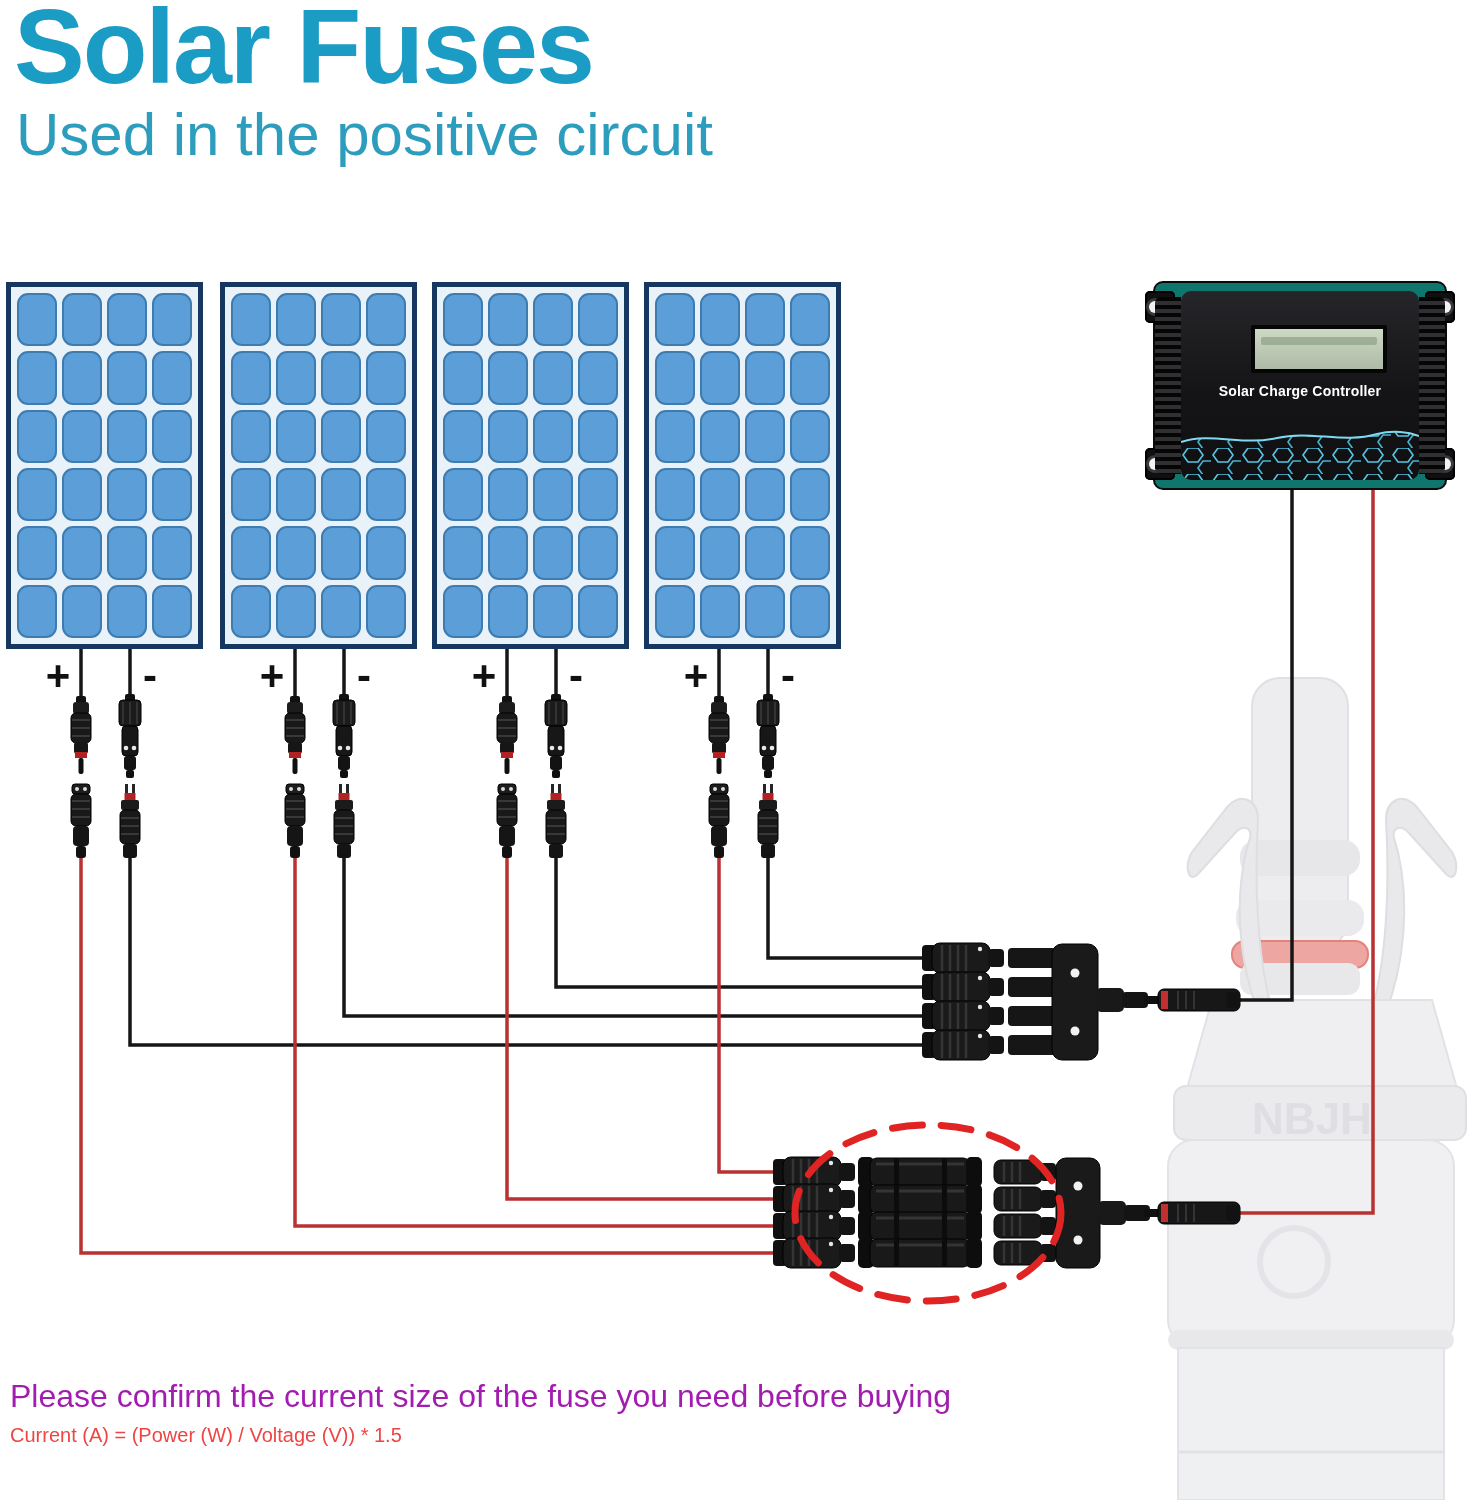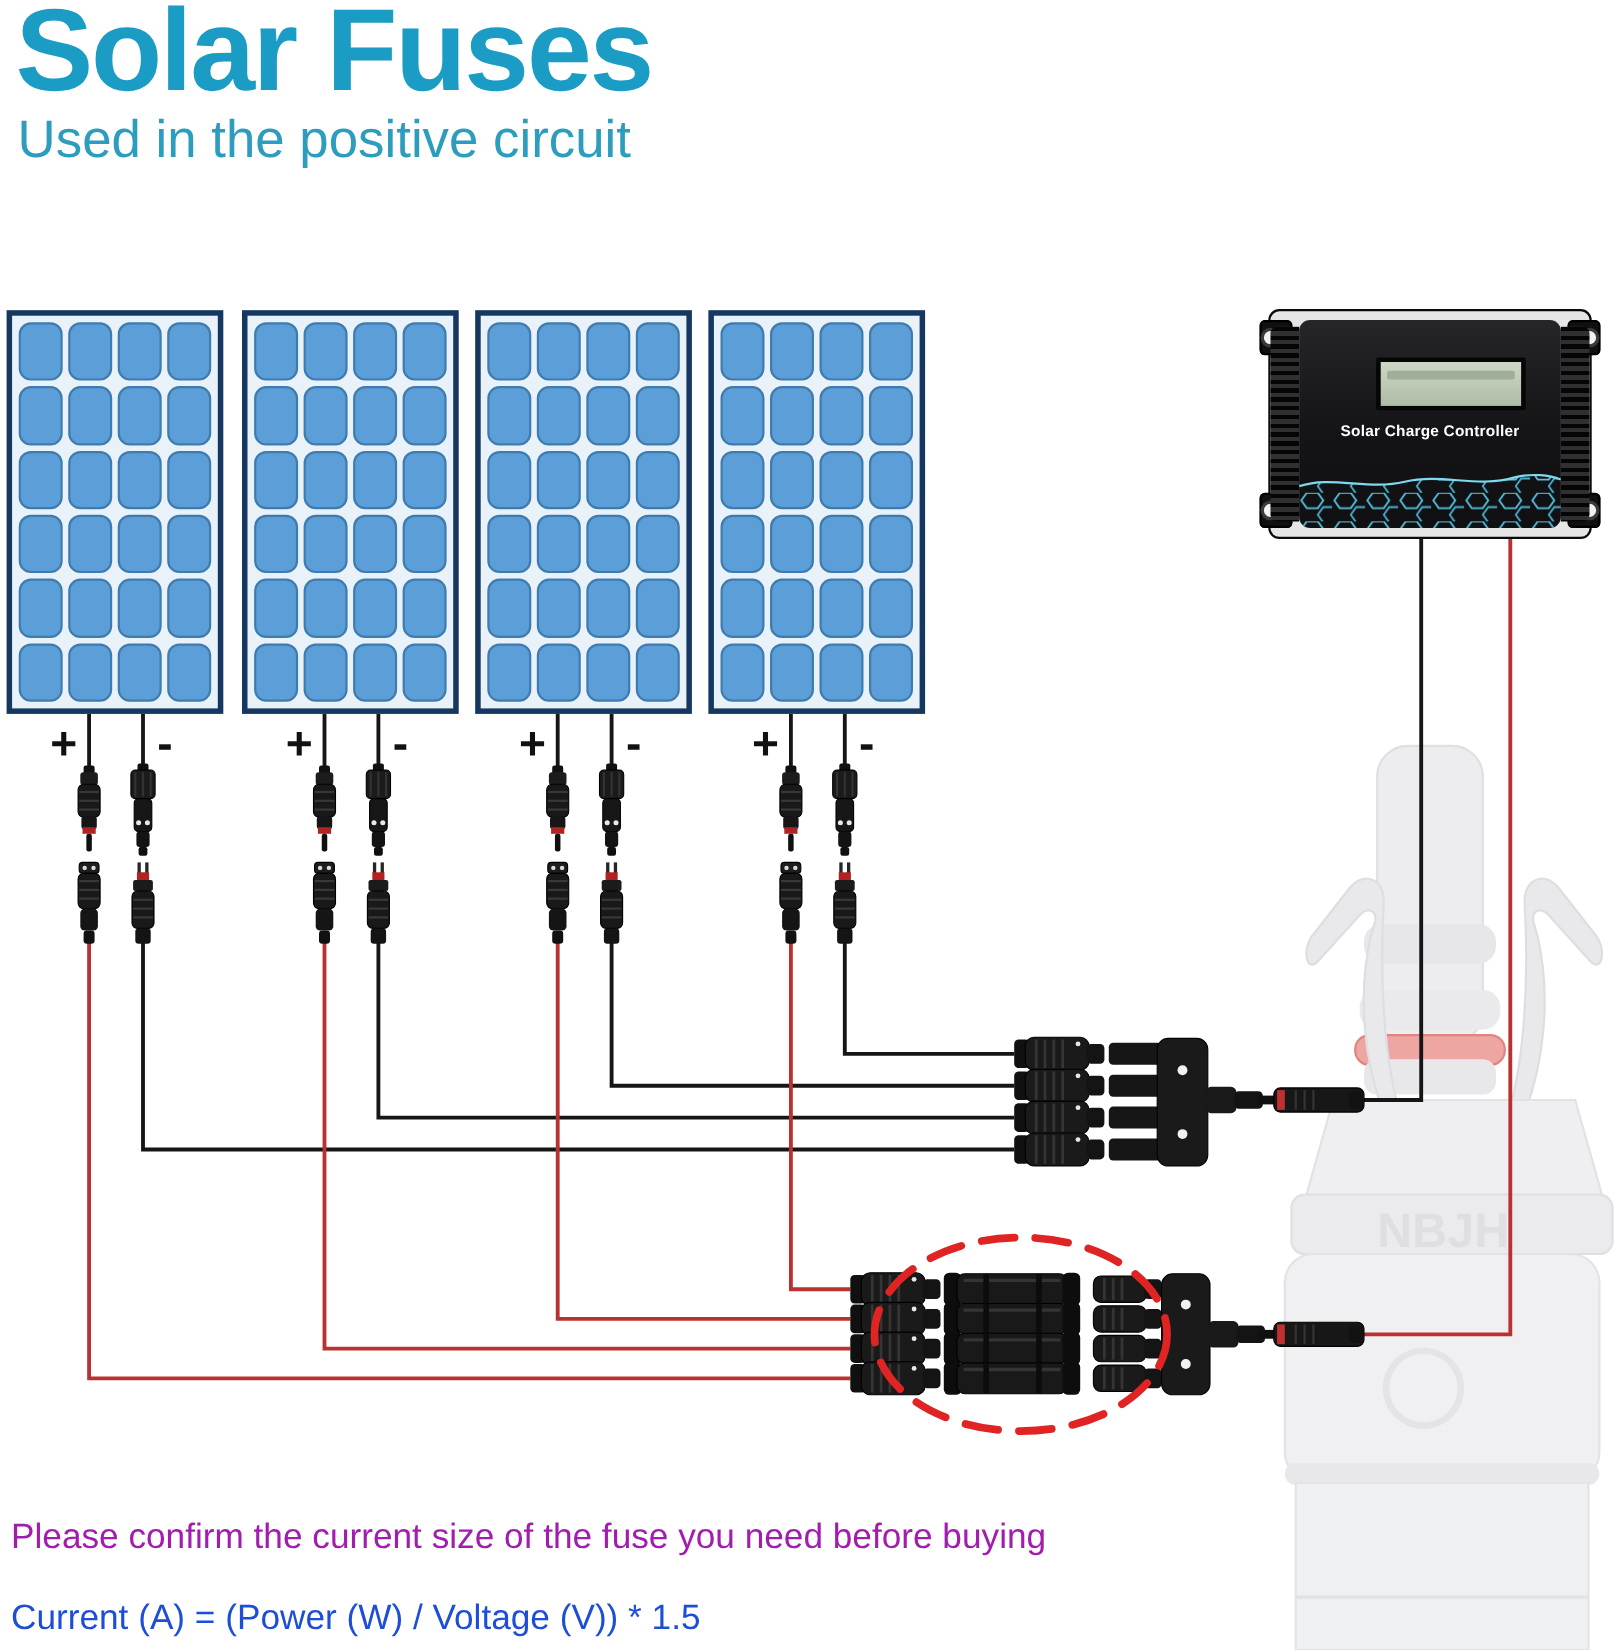--- a/index.html
+++ b/index.html
@@ -1,36 +1,36 @@
 <!DOCTYPE html>
 <html><head>
 <meta charset="utf-8">
 <style>
   html,body{margin:0;padding:0;background:#fff;}
   #canvas{position:relative;width:1471px;height:1500px;background:#ffffff;overflow:hidden;
           font-family:"Liberation Sans", sans-serif;}
   
   .title{position:absolute;left:14px;top:-14px;font-size:106px;font-weight:bold;
          color:#1b9cc4;letter-spacing:-2px;}
-  .subtitle{position:absolute;left:16px;top:100px;font-size:48px;color:#2d9dbe;}
+  .subtitle{position:absolute;left:16px;top:100px;font-size:60px;color:#2d9dbe;}
   
   .footer1{position:absolute;left:10px;top:1378px;font-size:32px;color:#a21caf;}
-  .footer2{position:absolute;left:10px;top:1424px;font-size:32px;color:#1d4ed8;margin-top:28px;}
+  .footer2{position:absolute;left:10px;top:1424px;font-size:20px;color:#ef4444;}
   
   .panel{position:absolute;top:282px;width:187px;height:357px;border:5px solid #16375f;
          background:#e9f1f9;}
   .panel-grid{display:grid;width:100%;height:100%;box-sizing:border-box;padding:6px;
               grid-template-columns:repeat(4,1fr);grid-template-rows:repeat(6,1fr);gap:5px;}
   .cell{background:#5b9ed8;border:2px solid #3e7cb0;border-radius:11px;}
   
   .pm{position:absolute;width:44px;text-align:center;font-size:42px;font-weight:bold;
       color:#111;top:652px;}
   
   .controller{position:absolute;left:1155px;top:283px;width:290px;height:205px;
-              background:#e5e5e5;border-radius:8px;box-shadow:0 0 0 2px #0a0a0a;}
+              background:#0f766e;border-radius:8px;box-shadow:0 0 0 2px #0a0a0a;}
   .ctl-rib{position:absolute;top:14px;bottom:14px;width:26px;
            background:repeating-linear-gradient(180deg,#050505 0 4px,#303032 4px 8px);}
   .ctl-rib.left{left:0;border-radius:6px 0 0 6px;}
   .ctl-rib.right{right:0;border-radius:0 6px 6px 0;}
   .ear{position:absolute;width:30px;height:32px;background:#101012;border-radius:5px;
        box-shadow:inset 0 0 0 2px #000;}
   .ear .hole{position:absolute;top:10px;width:12px;height:12px;border-radius:50%;
              background:#f2f2f2;box-shadow:0 0 0 3px #3a3a3c;}
   .ear.tl{left:-10px;top:8px}.ear.tr{right:-10px;top:8px}
   .ear.bl{left:-10px;bottom:8px}.ear.br{right:-10px;bottom:8px}

